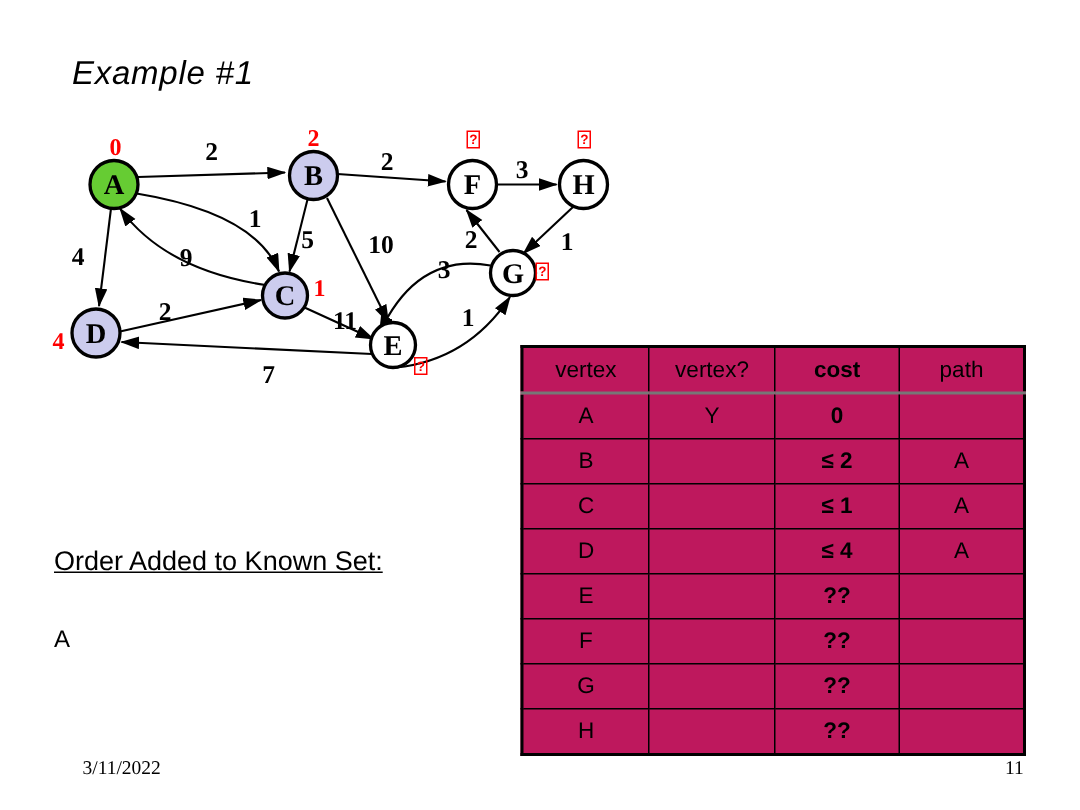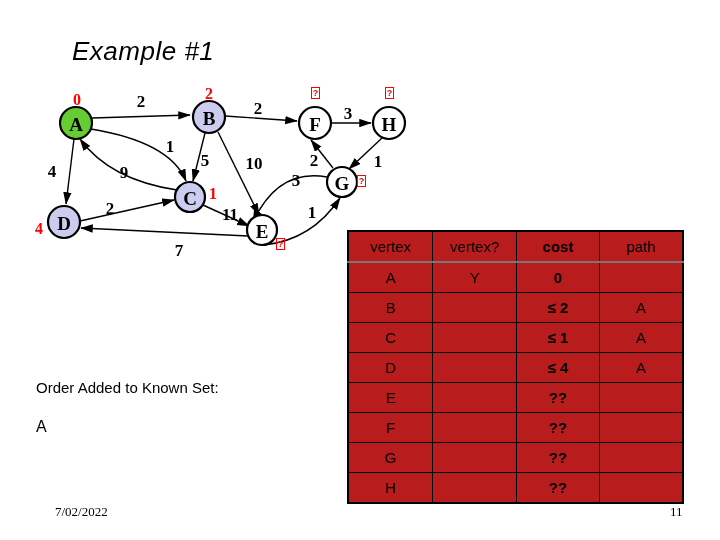--- a/index.html
+++ b/index.html
@@ -7,24 +7,24 @@
     width:720px;height:540px;
     background:#ffffff;
     font-family:"Liberation Sans", sans-serif;
     position:relative;
     overflow:hidden;
   }
   #slide{position:absolute;left:0;top:0;width:720px;height:540px;}
 
   .title{
     position:absolute;
-    left:72px; top:36px;
+    left:48px; top:36px;
     font-family:"Liberation Sans", sans-serif;
     font-style:italic;
-    font-size:26px;
+    font-size:22px;
     color:#000;
     letter-spacing:0.5px;
     white-space:nowrap;
   }
 
   svg.graph{position:absolute;left:0;top:0;width:720px;height:540px;}
 
   .nodeLabel{
     font-family:"Liberation Serif", serif;
     font-weight:bold;
@@ -58,45 +58,46 @@
     font-family:"Liberation Sans", sans-serif;
     font-size:9px;
     line-height:11px;
     text-align:center;
     font-weight:bold;
     box-sizing:border-box;
   }
 
   .orderHead{
     position:absolute;
-    left:36px; top:379px;
-    font-family:"Liberation Sans", sans-serif;
-    font-size:15px;
-    color:#000;
+    left:36px; top:364px;
+    font-family:"Liberation Sans", sans-serif;
+    font-size:18px;
+    color:#000;
+    text-decoration:underline;
     white-space:nowrap;
   }
   .orderList{
     position:absolute;
     left:36px; top:418px;
     font-family:"Liberation Sans", sans-serif;
     font-size:16px;
     color:#000;
     white-space:nowrap;
   }
 
   .tableWrap{
     position:absolute;
     left:347px; top:230px;
     width:337px;
   }
   table.dijk{
     border-collapse:collapse;
     width:337px;
     border:2px solid #000;
-    background:#b91c1c;
+    background:#be185d;
   }
   table.dijk td{
     border:1px solid #000;
     height:29px;
     text-align:center;
     vertical-align:middle;
     font-family:"Liberation Sans", sans-serif;
     font-size:15px;
     color:#000;
     padding:0;
@@ -265,16 +266,16 @@
         <tr>
           <td class="c0">H</td>
           <td class="c1"></td>
           <td class="c2">??</td>
           <td class="c3"></td>
         </tr>
       </tbody>
     </table>
   </div>
 
-  <div class="footDate">7/02/2022</div>
+  <div class="footDate">3/11/2022</div>
   <div class="footPage">11</div>
 
 </div>
 
 </body></html>

